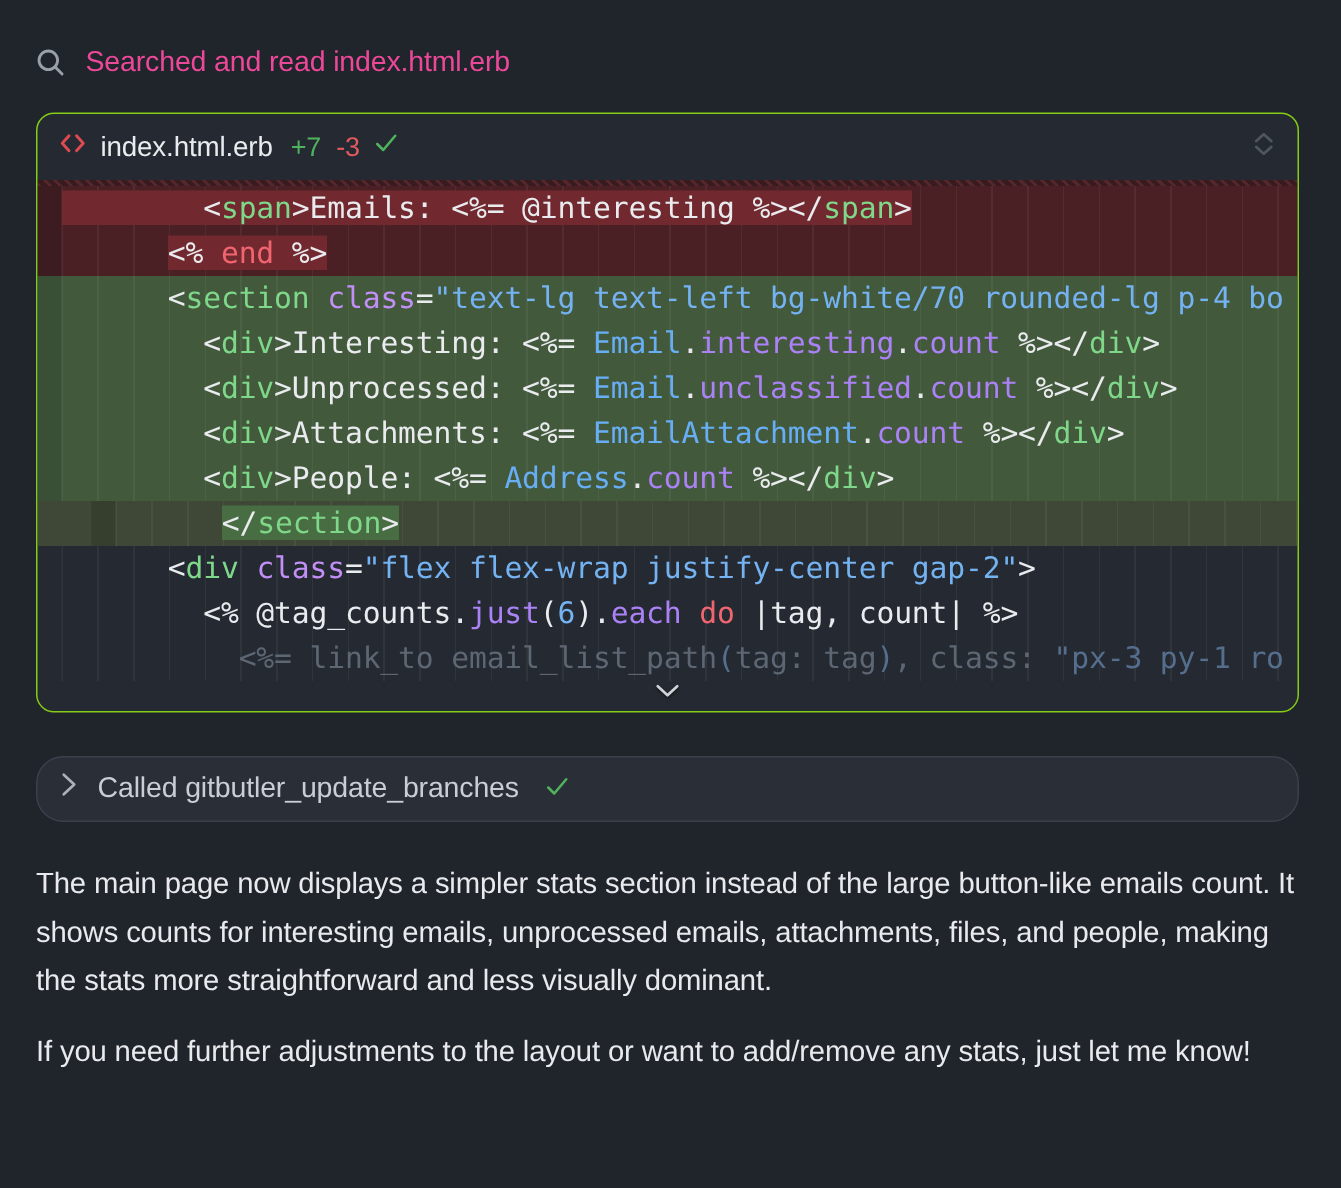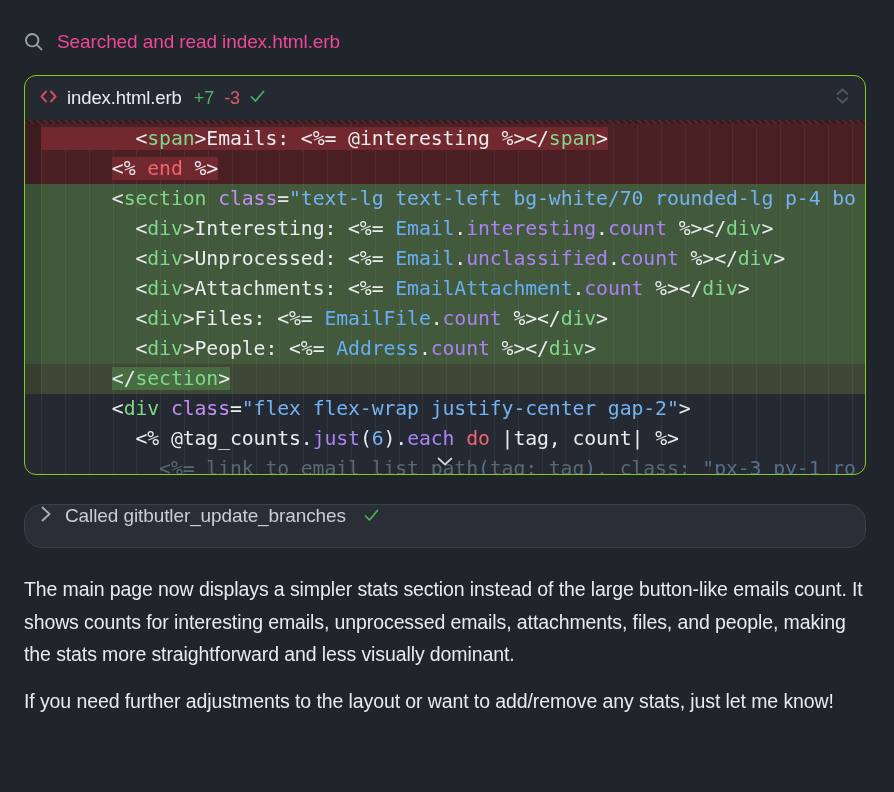--- a/index.html
+++ b/index.html
@@ -51,21 +51,21 @@
   .code-line .gutter{ flex:0 0 16px; }
   .code-line .content{
     flex:1; white-space:pre; overflow:hidden;
     background-image:repeating-linear-gradient(to right, rgba(255,255,255,0.05) 0 1px, transparent 1px 23.84px);
   }
   .del{ background:#4b2025; }
   .del .gutter{ background:#3c1c20; }
   .del .word-hl{ background:#71292f; }
   .add{ background:#42593c; }
   .add .gutter{ background:#3a5036; }
-  .add-dim{ background:#3f4836; }
+  .add-dim{ background:#3f4836;padding-left:36px; }
   .add-dim .gutter{ background:#363f2d; }
   .add-dim .word-hl{ background:#486d42; }
   .ctx{ background:transparent; }
 
   .c-plain{ color:#e9ebee; }
   .c-tag{ color:#7fd88a;text-align:center; }
   .c-attr{ color:#c18ff5; }
   .c-str{ color:#74b2f2; }
   .c-kw{ color:#f0656f; }
   .c-const{ color:#68aef5; }
@@ -74,21 +74,21 @@
   .c-dim{ color:#5d6673; }
   .c-dimb{ color:#566e8d; }
 
   .expand-chevron{
     position:absolute; left:50%; bottom:4px; transform:translateX(-50%);
     filter:drop-shadow(0 1px 1px rgba(0,0,0,.55));
   }
 
   
   .tool-call{
-    display:flex; align-items:flex-start; gap:14px;
+    display:flex; align-items:center; gap:14px;
     margin:29px 28px 0 24px; height:44px;
     background:#2a2e36;
     border:1px solid #3a414b;
     border-radius:18px;
     padding:0 16px;
     color:#c9cdd4; font-size:19px;
   }
   .tool-call .check{ margin-left:4px; }
 
   
@@ -158,24 +158,20 @@
       <div class="code-line add">
         <span class="gutter"></span>
         <span class="content"><span class="c-plain">        &lt;</span><span class="c-tag">div</span><span class="c-plain">&gt;Unprocessed: &lt;%= </span><span class="c-const">Email</span><span class="c-plain">.</span><span class="c-meth">unclassified</span><span class="c-plain">.</span><span class="c-meth">count</span><span class="c-plain"> %&gt;&lt;/</span><span class="c-tag">div</span><span class="c-plain">&gt;</span></span>
       </div>
       <div class="code-line add">
         <span class="gutter"></span>
         <span class="content"><span class="c-plain">        &lt;</span><span class="c-tag">div</span><span class="c-plain">&gt;Attachments: &lt;%= </span><span class="c-const">EmailAttachment</span><span class="c-plain">.</span><span class="c-meth">count</span><span class="c-plain"> %&gt;&lt;/</span><span class="c-tag">div</span><span class="c-plain">&gt;</span></span>
       </div>
       <div class="code-line add">
         <span class="gutter"></span>
-        <span class="content"><span class="c-plain">        &lt;</span><span class="c-tag">div</span><span class="c-plain">&gt;Files: &lt;%= </span><span class="c-const">EmailFile</span><span class="c-plain">.</span><span class="c-meth">count</span><span class="c-plain"> %&gt;&lt;/</span><span class="c-tag">div</span><span class="c-plain">&gt;</span></span>
-      </div>
-      <div class="code-line add">
-        <span class="gutter"></span>
         <span class="content"><span class="c-plain">        &lt;</span><span class="c-tag">div</span><span class="c-plain">&gt;People: &lt;%= </span><span class="c-const">Address</span><span class="c-plain">.</span><span class="c-meth">count</span><span class="c-plain"> %&gt;&lt;/</span><span class="c-tag">div</span><span class="c-plain">&gt;</span></span>
       </div>
       <div class="code-line add-dim">
         <span class="gutter"></span>
         <span class="content">      <span class="word-hl"><span class="c-plain">&lt;/</span><span class="c-tag">section</span><span class="c-plain">&gt;</span></span></span>
       </div>
       <div class="code-line ctx">
         <span class="gutter"></span>
         <span class="content"><span class="c-plain">      &lt;</span><span class="c-tag">div</span><span class="c-plain"> </span><span class="c-attr">class</span><span class="c-plain">=</span><span class="c-str">"flex flex-wrap justify-center gap-2"</span><span class="c-plain">&gt;</span></span>
       </div>

